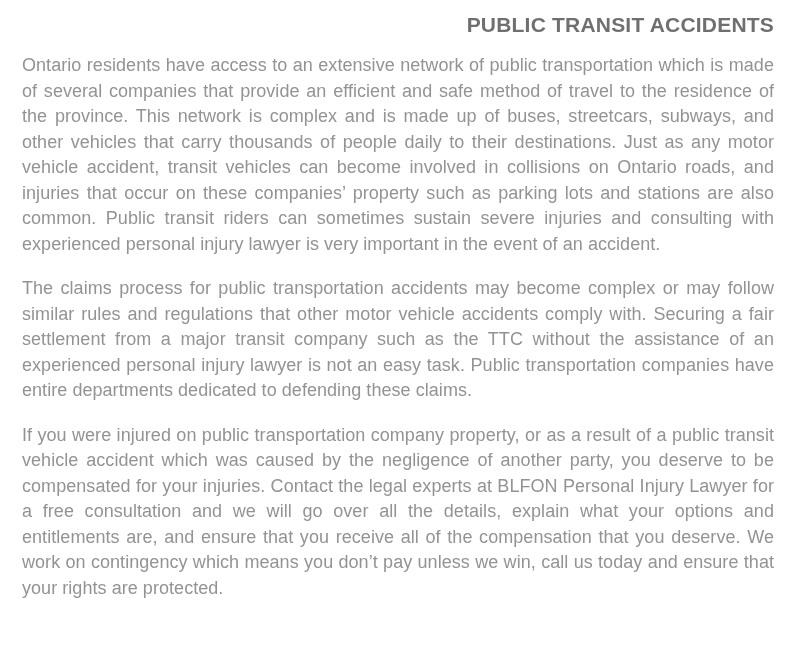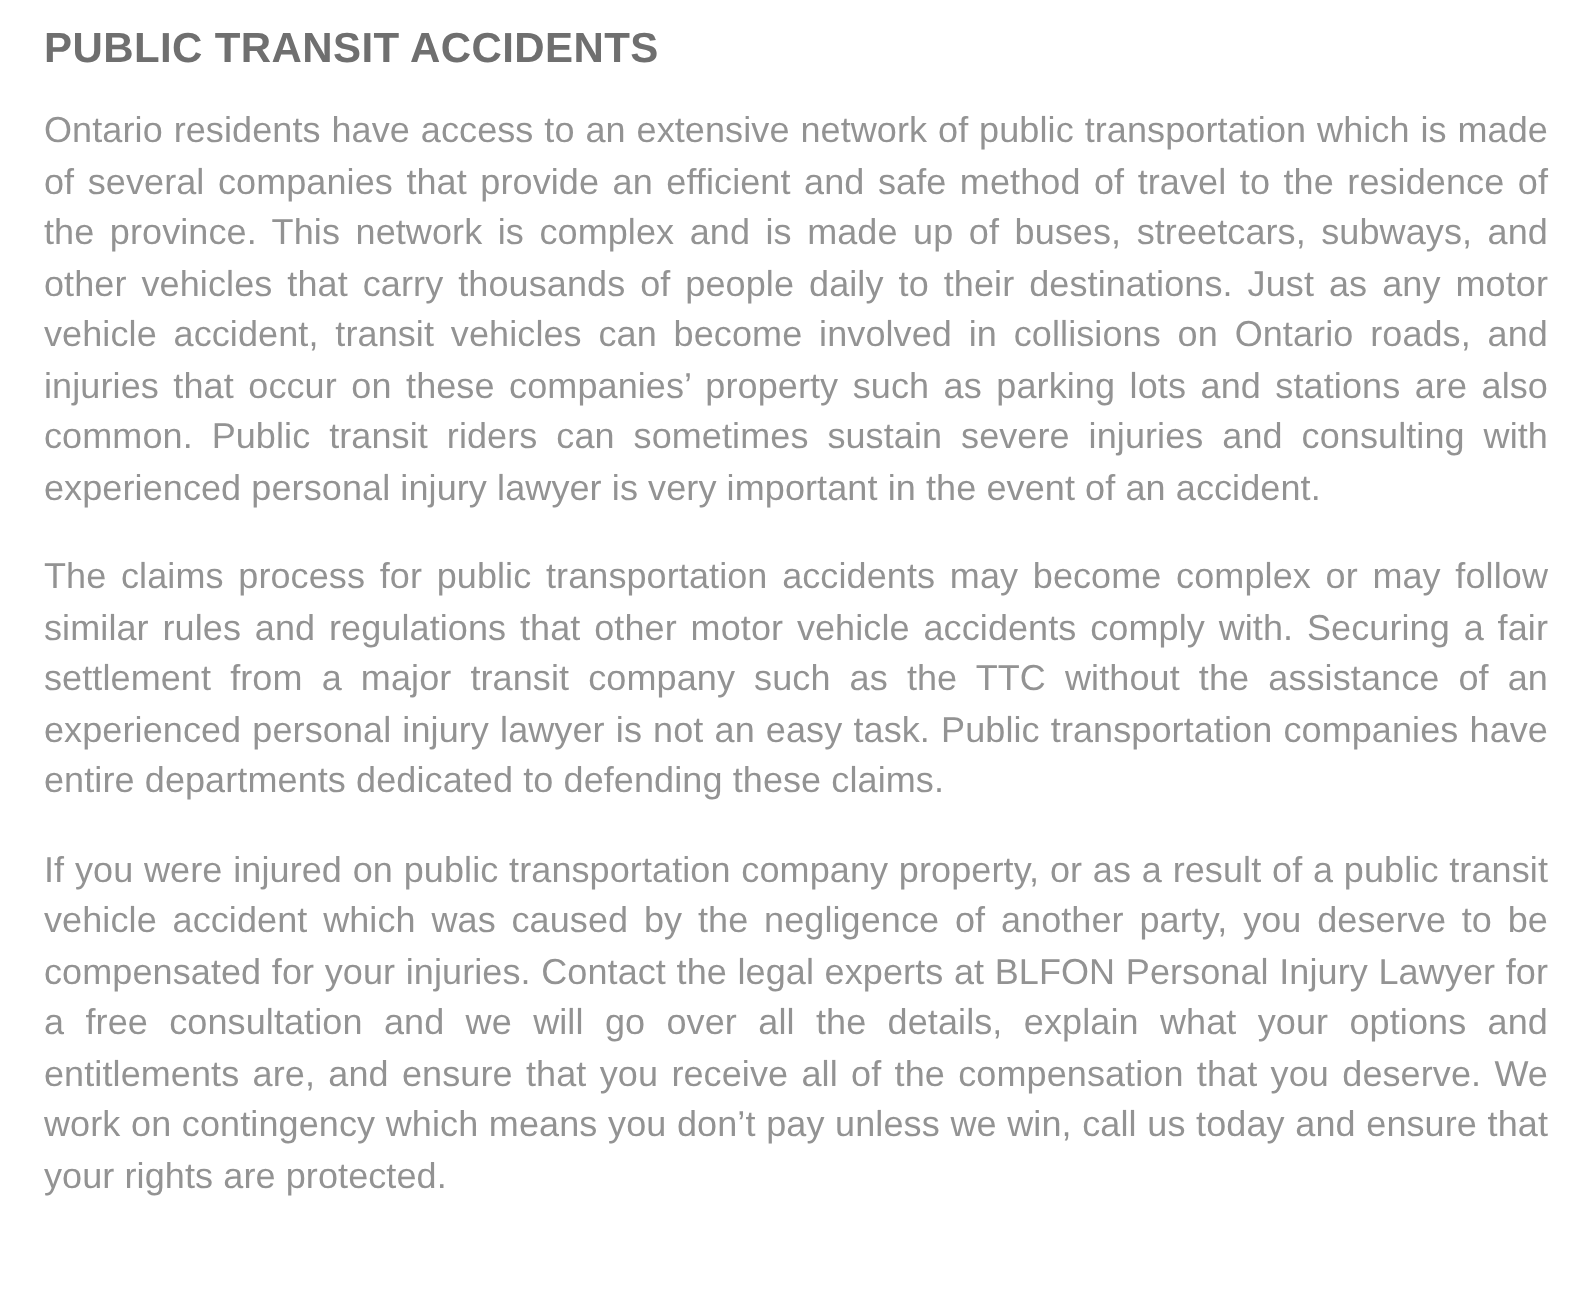--- a/index.html
+++ b/index.html
@@ -20,20 +20,21 @@
     min-height: 646px;
     padding: 12px 20px 10px 22px;
   }
   .doc-title {
     font-size: 21px;
     font-weight: bold;
     letter-spacing: 0.2px;
     color: #6f6f6f;
     margin: 0 0 16px 0;
     line-height: 1.2;
+    text-align: right;
   }
   .para {
     font-size: 18px;
     line-height: 25.5px;
     text-align: justify;
     margin: 0 0 19px 0;
     color: #939393;
     letter-spacing: 0.05px;
   }
   .para:last-child {

